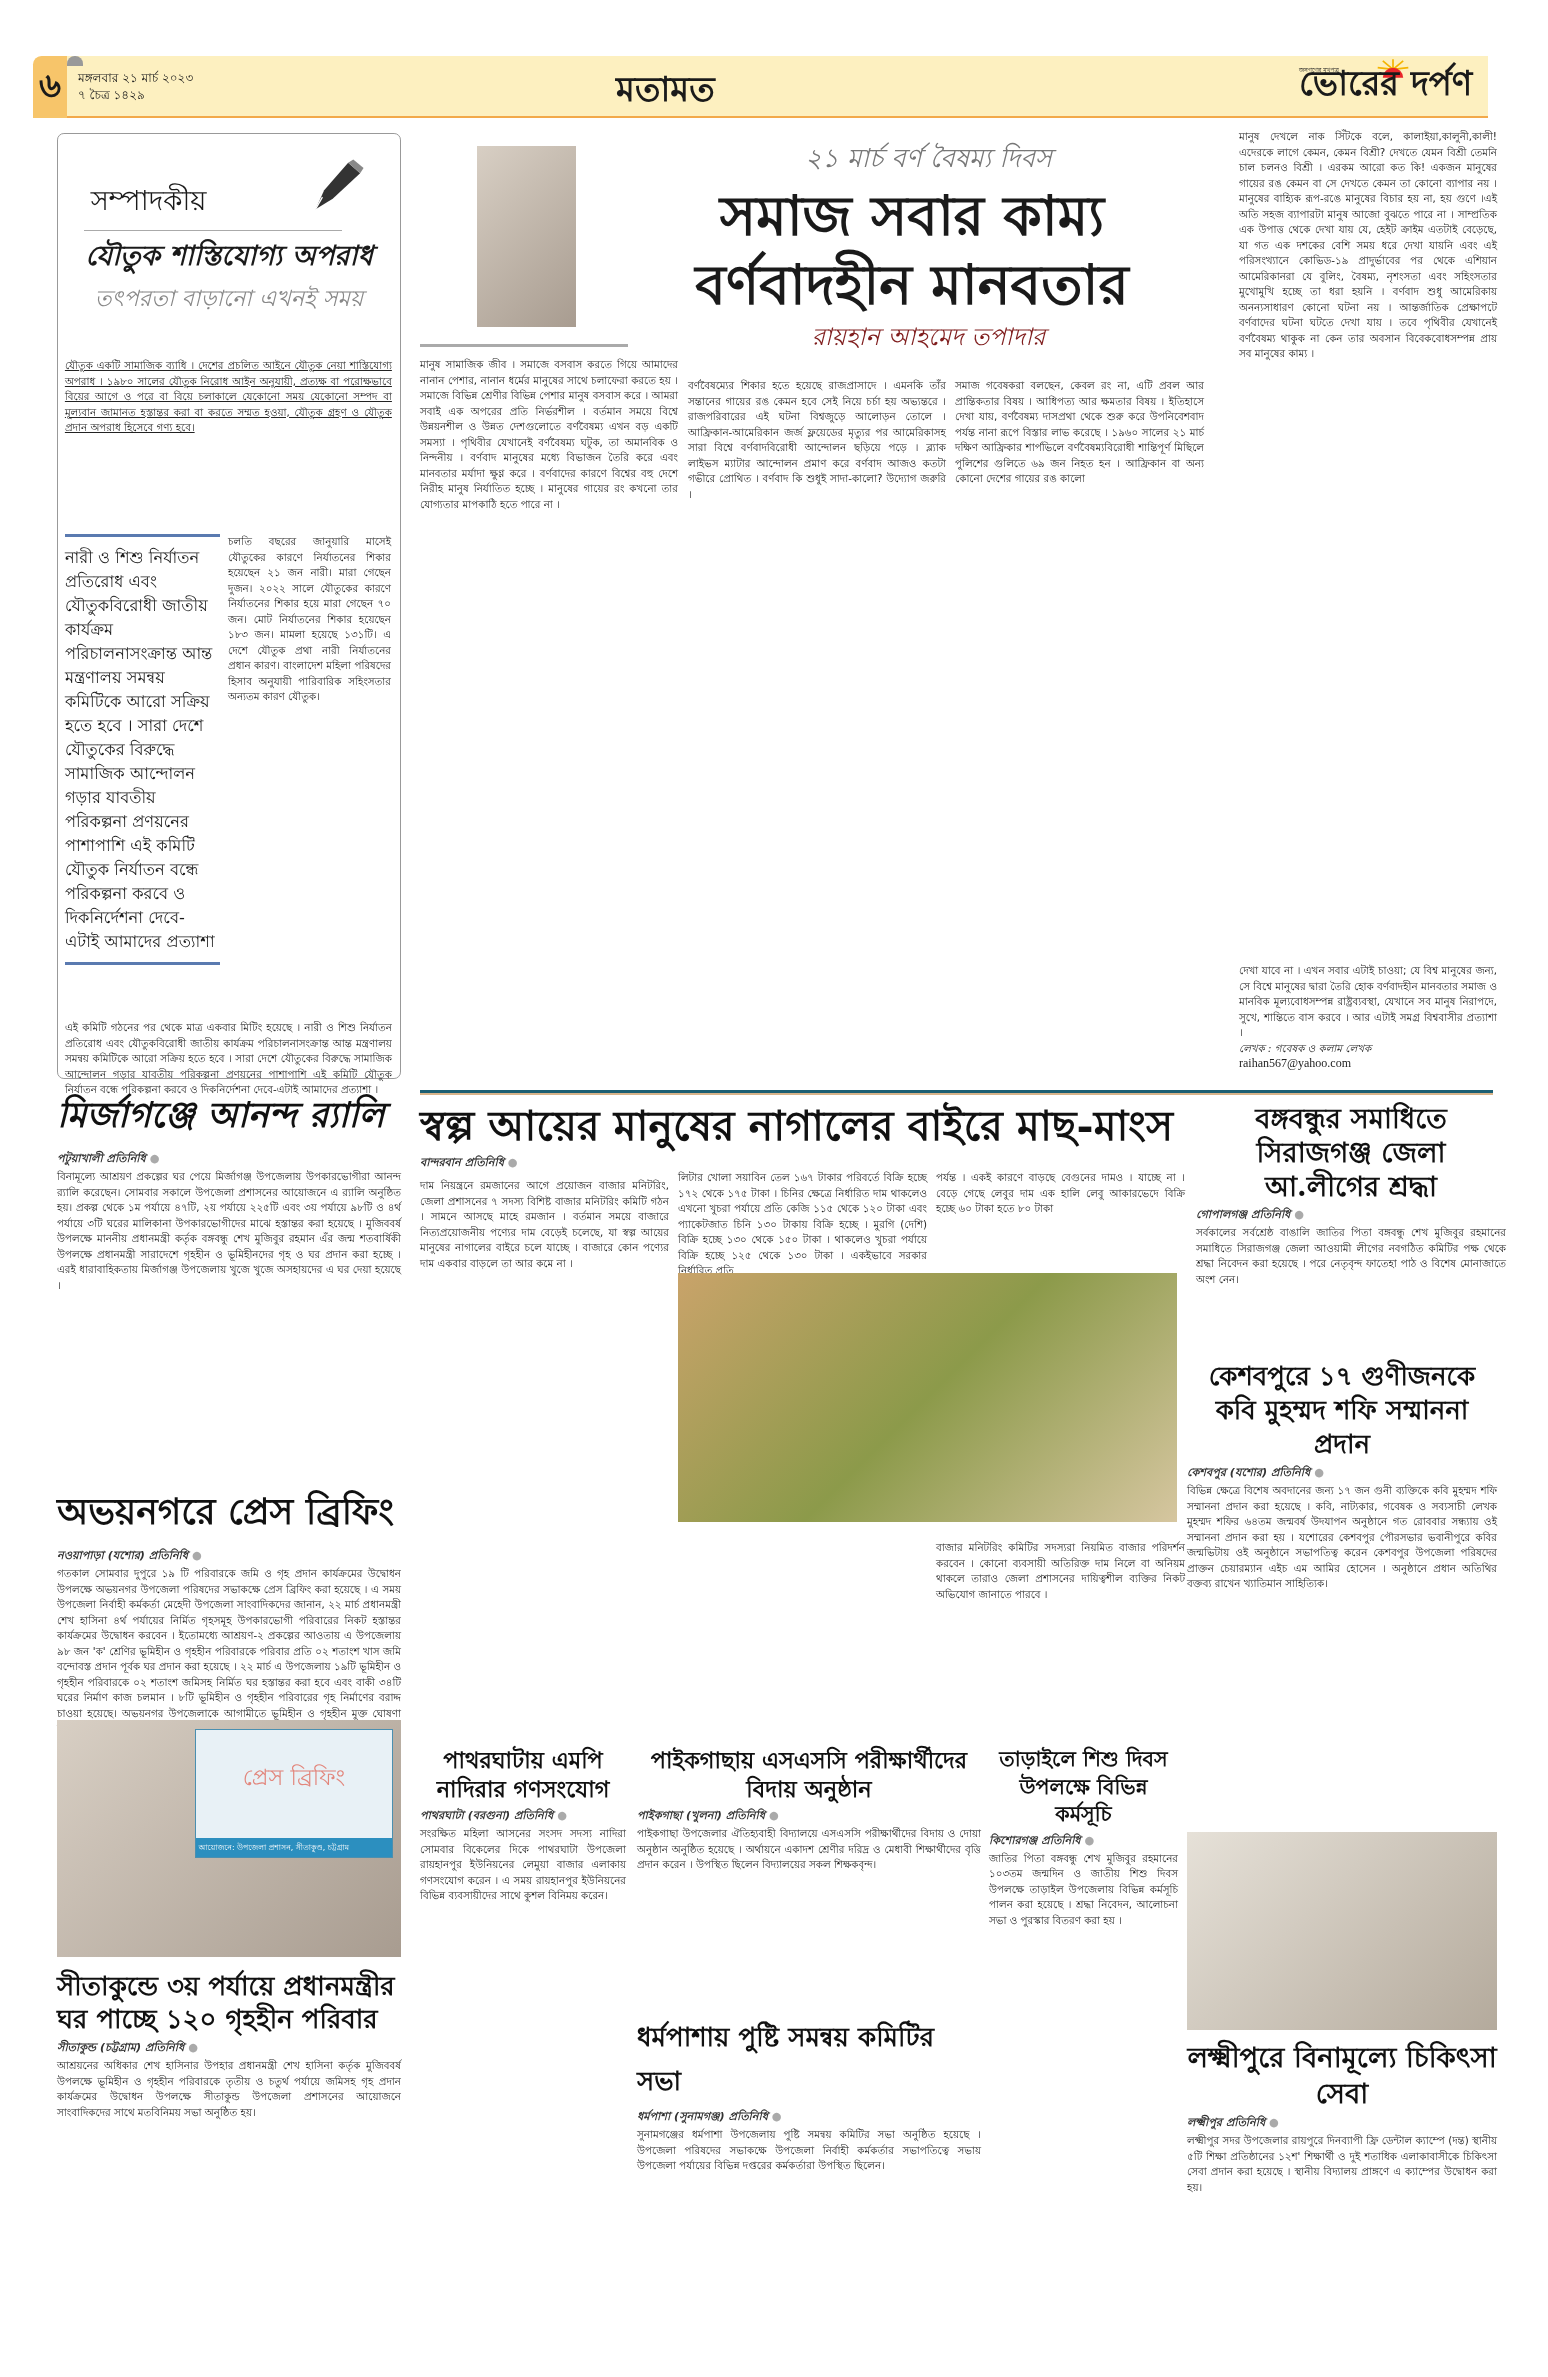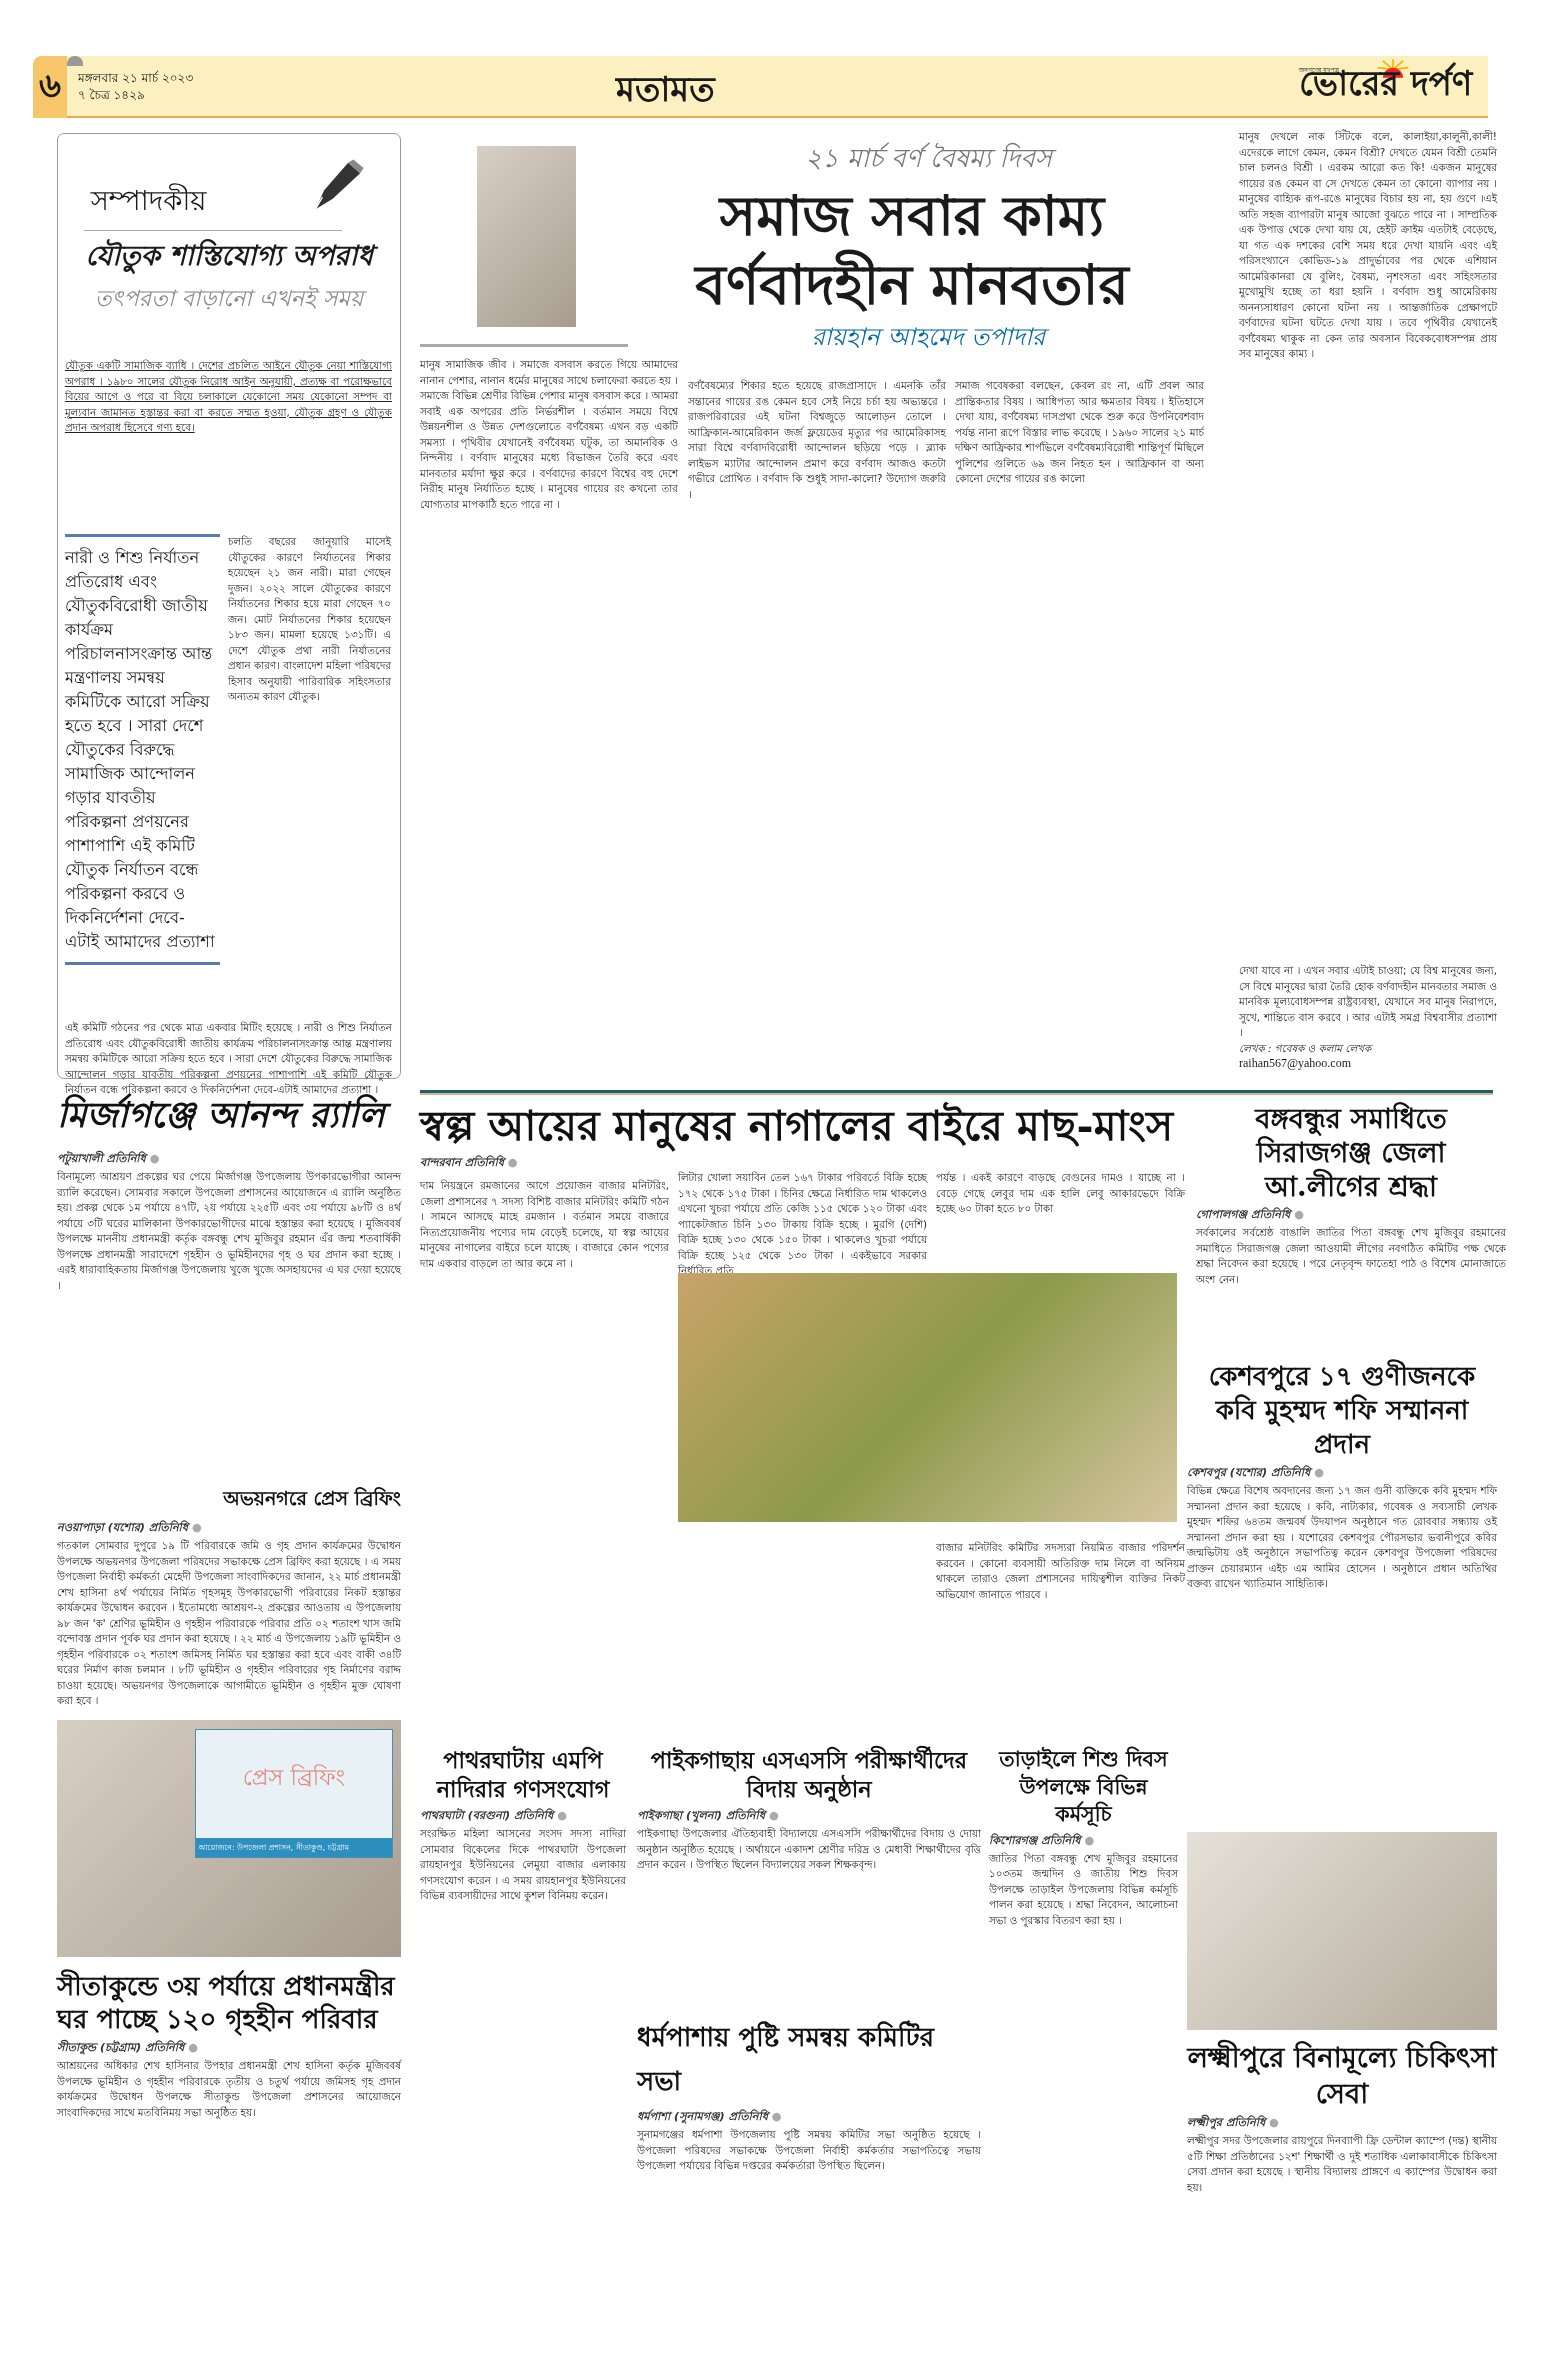--- a/index.html
+++ b/index.html
@@ -39,21 +39,21 @@
     padding: 8.6px 0; font-size: 16.3px; line-height: 24px; }
   .ed-body-a { position: absolute; left: 6.9px; top: 224px; width: 327px; text-decoration: underline; }
   .ed-body-b { position: absolute; left: 170px; top: 400px; width: 163px; }
   .ed-body-c { position: absolute; left: 6.9px; top: 886px; width: 327px; }
 
   
   .author-photo { left: 477px; top: 146px; width: 99px; height: 181px; }
   .photo-rule { position: absolute; left: 420px; top: 344px; width: 208px; height: 3.4px; background: #aaa; }
   .kicker { position: absolute; left: 649px; top: 138px; width: 559px; text-align: center; font: 26px "DejaVu Serif", serif; font-style: italic; color: #777; }
   .main-head { position: absolute; left: 585px; top: 181px; width: 654px; text-align: center; font: bold 55px "DejaVu Serif", serif; line-height: 69px; }
-  .author-name { position: absolute; left: 649px; top: 318px; width: 559px; text-align: center; font: 24px "DejaVu Serif", serif; font-style: italic; color: #0369a1; }
+  .author-name { position: absolute; left: 649px; top: 318px; width: 559px; text-align: center; font: 24px "DejaVu Serif", serif; font-style: italic; color: #7f1d1d; }
   .art-col { position: absolute; width: 258px; }
 
   
   .story { position: absolute; }
   .story .head { margin-bottom: 3.4px; }
 </style>
 </head>
 <body>
 
 <div class="masthead">
@@ -117,21 +117,21 @@
 
 <div class="rule" style="position:absolute; left:420px; top:1090px; width:1073px;"></div>
 
 <div class="story" style="left:57px; top:1088px; width:344px;">
   <div class="head" style="font-size:35px; font-style:italic;">মির্জাগঞ্জে আনন্দ র‍্যালি</div>
   <div class="byline"><span>পটুয়াখালী প্রতিনিধি</span> <span class="dot">●</span></div>
   <div class="col-text">বিনামূল্যে আশ্রয়ণ প্রকল্পের ঘর পেয়ে মির্জাগঞ্জ উপজেলায় উপকারভোগীরা আনন্দ র‍্যালি করেছেন। সোমবার সকালে উপজেলা প্রশাসনের আয়োজনে এ র‍্যালি অনুষ্ঠিত হয়। প্রকল্প থেকে ১ম পর্যায়ে ৪৭টি, ২য় পর্যায়ে ২২৫টি এবং ৩য় পর্যায়ে ৯৮টি ও ৪র্থ পর্যায়ে ৩টি ঘরের মালিকানা উপকারভোগীদের মাঝে হস্তান্তর করা হয়েছে । মুজিববর্ষ উপলক্ষে মাননীয় প্রধানমন্ত্রী কর্তৃক বঙ্গবন্ধু শেখ মুজিবুর রহমান এঁর জন্ম শতবার্ষিকী উপলক্ষে প্রধানমন্ত্রী সারাদেশে গৃহহীন ও ভূমিহীনদের গৃহ ও ঘর প্রদান করা হচ্ছে । এরই ধারাবাহিকতায় মির্জাগঞ্জ উপজেলায় খুজে খুজে অসহায়দের এ ঘর দেয়া হয়েছে ।</div>
 </div>
 
 <div class="story" style="left:57px; top:1484px; width:344px;">
-  <div class="head" style="font-size:19px;text-align:right;">অভয়নগরে প্রেস ব্রিফিং</div>
+  <div class="head" style="font-size:36px;">অভয়নগরে প্রেস ব্রিফিং</div>
   <div class="byline"><span>নওয়াপাড়া (যশোর) প্রতিনিধি</span> <span class="dot">●</span></div>
   <div class="col-text">গতকাল সোমবার দুপুরে ১৯ টি পরিবারকে জমি ও গৃহ প্রদান কার্যক্রমের উদ্বোধন উপলক্ষে অভয়নগর উপজেলা পরিষদের সভাকক্ষে প্রেস ব্রিফিং করা হয়েছে । এ সময় উপজেলা নির্বাহী কর্মকর্তা মেহেদী উপজেলা সাংবাদিকদের জানান, ২২ মার্চ প্রধানমন্ত্রী শেখ হাসিনা ৪র্থ পর্যায়ের নির্মিত গৃহসমূহ উপকারভোগী পরিবারের নিকট হস্তান্তর কার্যক্রমের উদ্বোধন করবেন । ইতোমধ্যে আশ্রয়ণ-২ প্রকল্পের আওতায় এ উপজেলায় ৯৮ জন 'ক' শ্রেণির ভূমিহীন ও গৃহহীন পরিবারকে পরিবার প্রতি ০২ শতাংশ খাস জমি বন্দোবস্ত প্রদান পূর্বক ঘর প্রদান করা হয়েছে । ২২ মার্চ এ উপজেলায় ১৯টি ভূমিহীন ও গৃহহীন পরিবারকে ০২ শতাংশ জমিসহ নির্মিত ঘর হস্তান্তর করা হবে এবং বাকী ৩৪টি ঘরের নির্মাণ কাজ চলমান । ৮টি ভূমিহীন ও গৃহহীন পরিবারের গৃহ নির্মাণের বরাদ্দ চাওয়া হয়েছে। অভয়নগর উপজেলাকে আগামীতে ভূমিহীন ও গৃহহীন মুক্ত ঘোষণা করা হবে ।</div>
 </div>
 <div class="photo" style="left:57px; top:1720px; width:344px; height:237px;">
   <div style="position:absolute; left:138px; top:8.6px; width:198px; height:129px; background:#e8f1f6; border:1.7px solid #4a8fb0;">
     <div style="color:#e2867c; font-size:22.4px; text-align:center; margin-top:30px;">প্রেস ব্রিফিং</div>
     <div style="position:absolute; bottom:0; left:0; right:0; background:#2c8fbf; color:#fff; font-size:7.7px; padding:2.6px;">আয়োজনে: উপজেলা প্রশাসন, সীতাকুণ্ড, চট্টগ্রাম</div>
   </div>
 </div>
 

